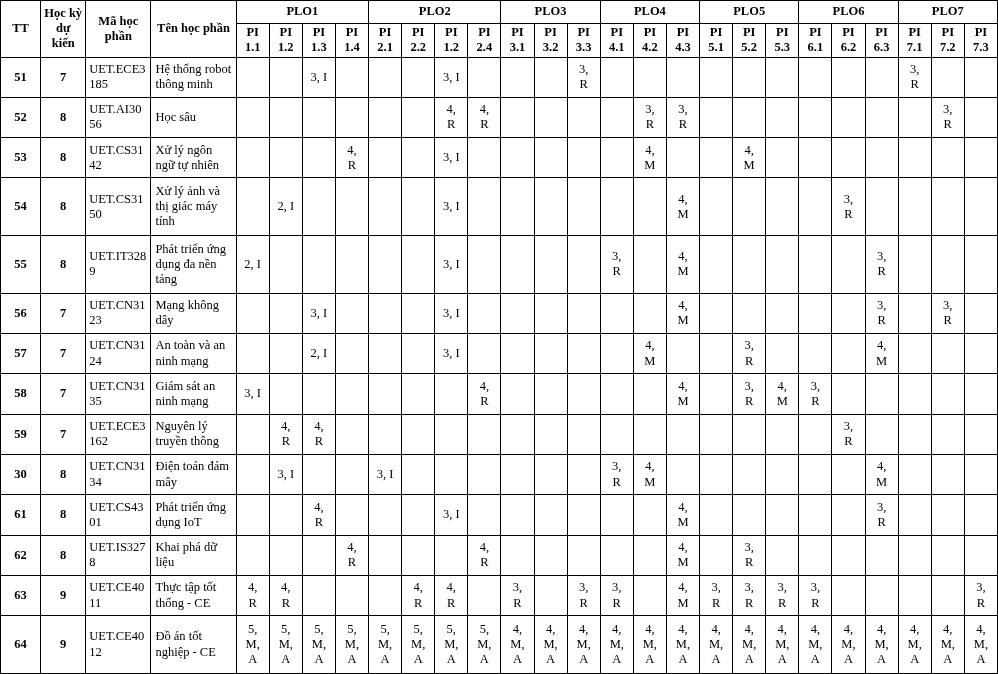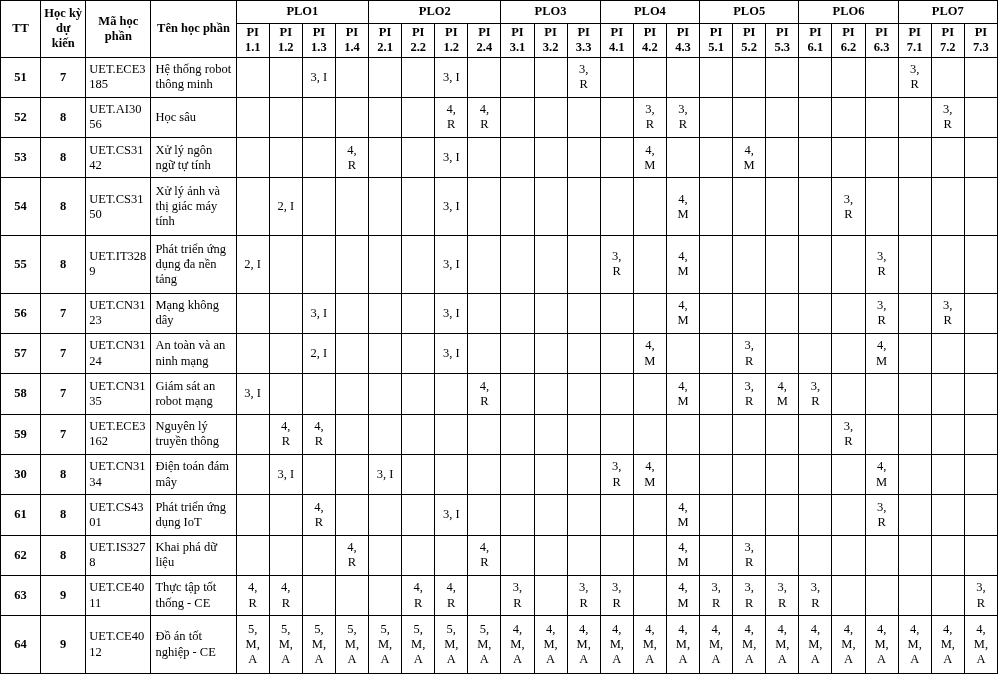--- a/index.html
+++ b/index.html
@@ -189,21 +189,21 @@
           <td class="c-pi"></td>
           <td class="c-pi"></td>
           <td class="c-pi"></td>
           <td class="c-pi">3, R</td>
           <td class="c-pi"></td>
         </tr>
         <tr>
           <td class="c-tt">53</td>
           <td class="c-sem">8</td>
           <td class="c-code">UET.CS3142</td>
-          <td class="c-name">Xử lý ngôn ngữ tự tính</td>
+          <td class="c-name">Xử lý ngôn ngữ tự nhiên</td>
           <td class="c-pi"></td>
           <td class="c-pi"></td>
           <td class="c-pi"></td>
           <td class="c-pi">4, R</td>
           <td class="c-pi"></td>
           <td class="c-pi"></td>
           <td class="c-pi">3, I</td>
           <td class="c-pi"></td>
           <td class="c-pi"></td>
           <td class="c-pi"></td>
@@ -334,21 +334,21 @@
           <td class="c-pi"></td>
           <td class="c-pi">4, M</td>
           <td class="c-pi"></td>
           <td class="c-pi"></td>
           <td class="c-pi"></td>
         </tr>
         <tr>
           <td class="c-tt">58</td>
           <td class="c-sem">7</td>
           <td class="c-code">UET.CN3135</td>
-          <td class="c-name">Giám sát an robot mạng</td>
+          <td class="c-name">Giám sát an ninh mạng</td>
           <td class="c-pi">3, I</td>
           <td class="c-pi"></td>
           <td class="c-pi"></td>
           <td class="c-pi"></td>
           <td class="c-pi"></td>
           <td class="c-pi"></td>
           <td class="c-pi"></td>
           <td class="c-pi">4, R</td>
           <td class="c-pi"></td>
           <td class="c-pi"></td>

